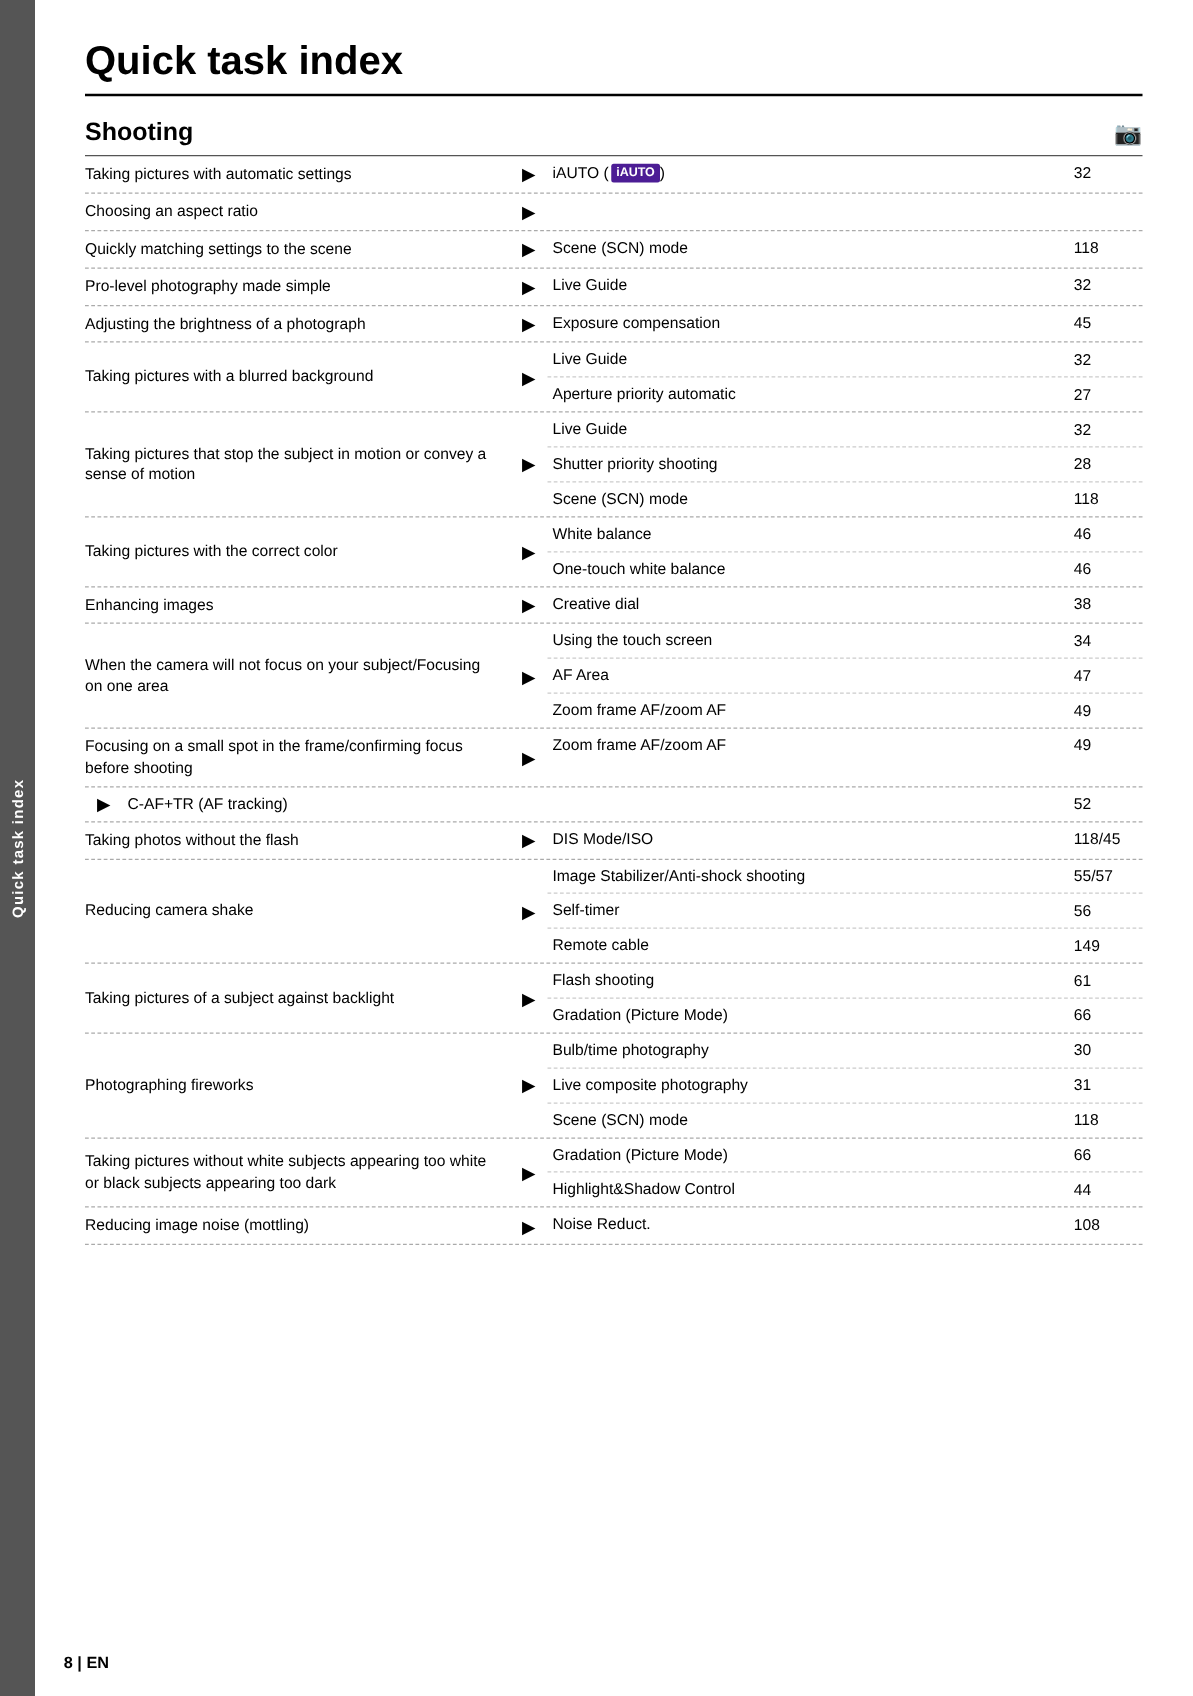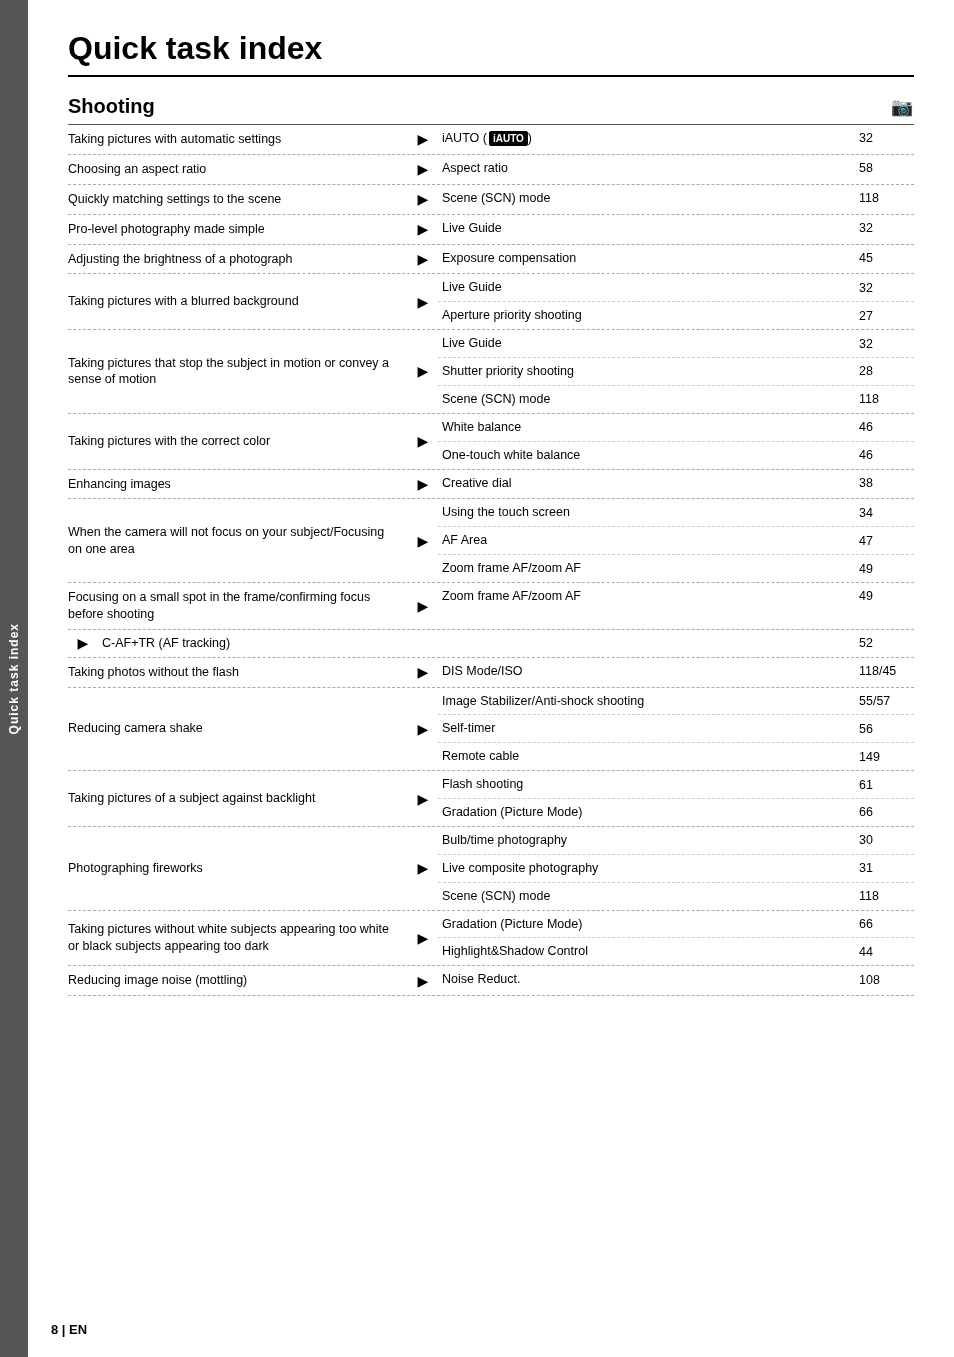--- a/index.html
+++ b/index.html
@@ -120,21 +120,21 @@
     }
     .page-number {
       position: absolute;
       bottom: 20px;
       left: 23px;
       font-size: 13px;
       font-weight: bold;
     }
     .iauto-badge {
       display: inline-block;
-      background: #000000;
+      background: #4c1d95;
       color: #fff;
       font-size: 10px;
       font-weight: bold;
       padding: 1px 4px;
       border-radius: 2px;
       vertical-align: middle;
       margin-left: 2px;
     }
   </style>
 </head>
@@ -159,26 +159,20 @@
           <div class="col-right-group">
             <div class="right-row">
               <div class="right-label">iAUTO (<span class="iauto-badge">iAUTO</span>)</div>
               <div class="right-page">32</div>
             </div>
           </div>
         </div>
         <div class="table-row">
           <div class="col-left">Choosing an aspect ratio</div>
           <div class="col-arrow">▶</div>
-          <div class="col-right-group">
-            <div class="right-row">
-              <div class="right-label">Aspect ratio</div>
-              <div class="right-page">58</div>
-            </div>
-          </div>
         </div>
         <div class="table-row">
           <div class="col-left">Quickly matching settings to the scene</div>
           <div class="col-arrow">▶</div>
           <div class="col-right-group">
             <div class="right-row">
               <div class="right-label">Scene (SCN) mode</div>
               <div class="right-page">118</div>
             </div>
           </div>
@@ -205,21 +199,21 @@
         </div>
         <div class="table-row">
           <div class="col-left">Taking pictures with a blurred background</div>
           <div class="col-arrow">▶</div>
           <div class="col-right-group">
             <div class="right-row">
               <div class="right-label">Live Guide</div>
               <div class="right-page">32</div>
             </div>
             <div class="right-row">
-              <div class="right-label">Aperture priority shooting</div>
+              <div class="right-label">Aperture priority automatic</div>
               <div class="right-page">27</div>
             </div>
           </div>
         </div>
         <div class="table-row">
           <div class="col-left">Taking pictures that stop the subject in motion or convey a sense of motion</div>
           <div class="col-arrow">▶</div>
           <div class="col-right-group">
             <div class="right-row">
               <div class="right-label">Live Guide</div>

